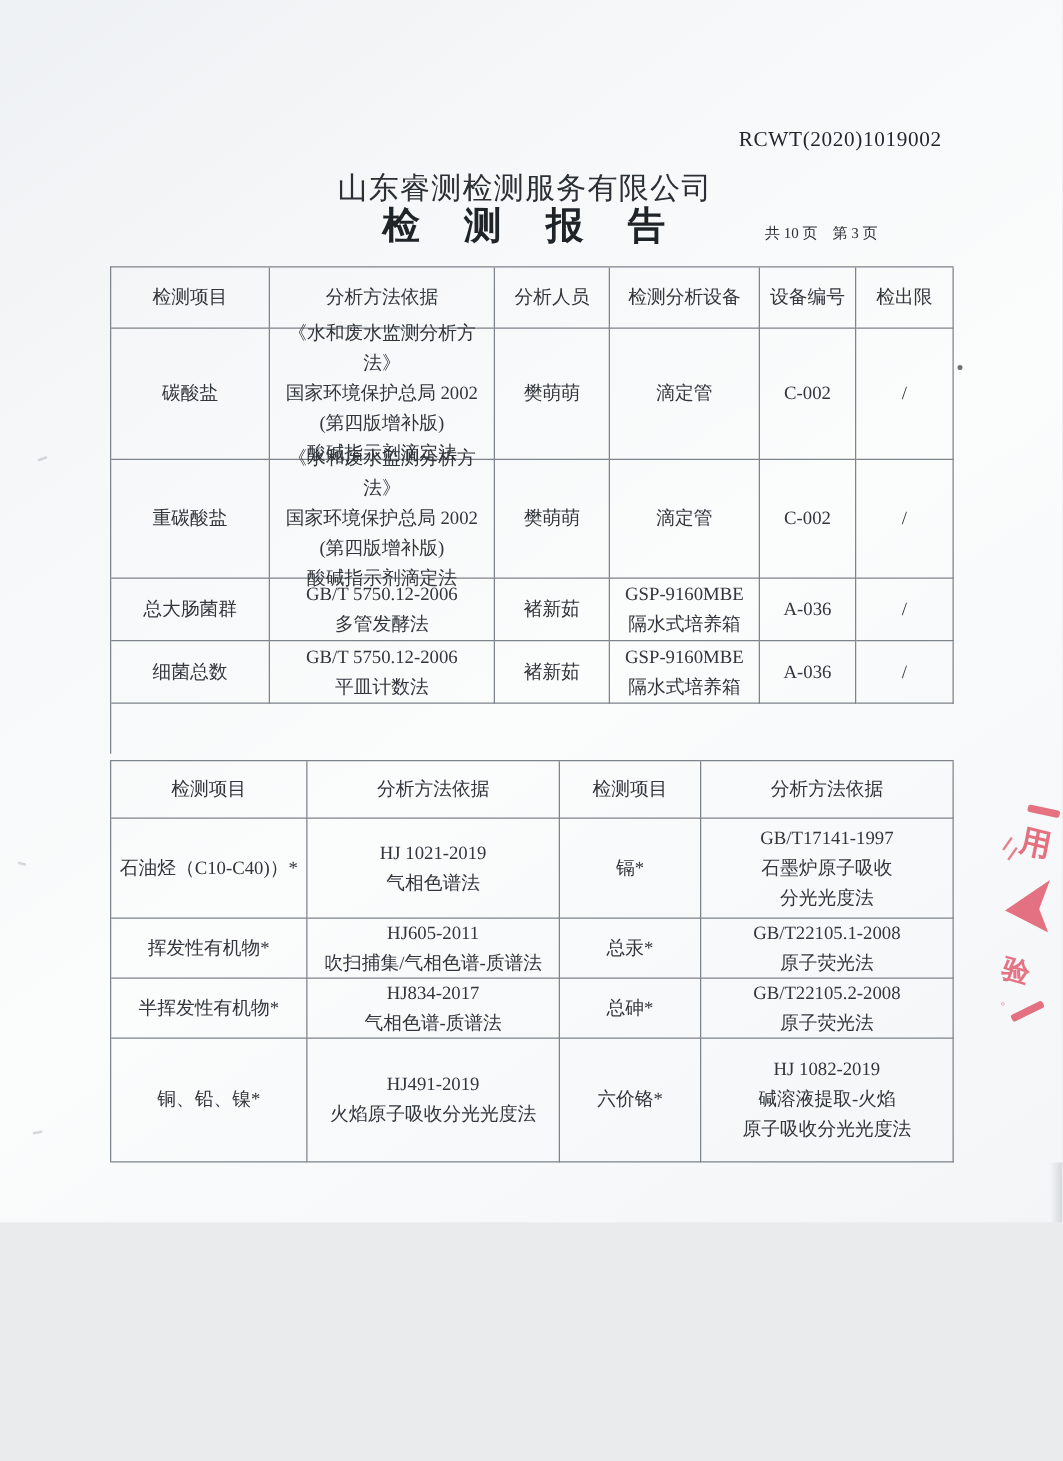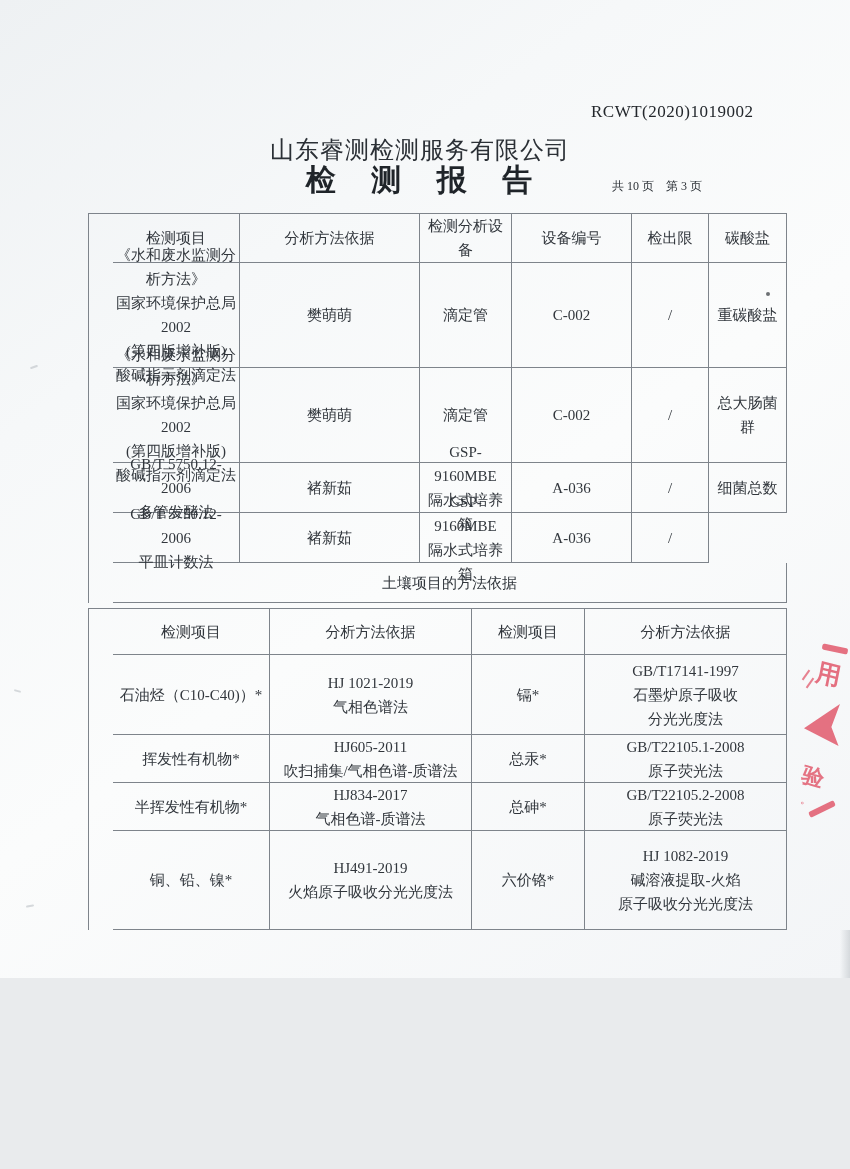--- a/index.html
+++ b/index.html
@@ -8,21 +8,21 @@
     position:relative; width:850px; height:978px; margin:0 auto;
     background:linear-gradient(145deg,#eef1f3 0%,#f6f8f9 28%,#fbfcfc 55%,#f3f5f7 100%);
     font-family:"Liberation Serif","DejaVu Serif",serif;
     color:var(--ink); overflow:hidden;
   }
   .report-no { position:absolute; left:591px; top:102px; font-size:17px; letter-spacing:.5px; color:#23272c; }
   .company   { position:absolute; left:0; right:10px; top:134px; text-align:center; font-size:24px; letter-spacing:1px; color:#2b3036; }
   .title     { position:absolute; left:0; right:10px; top:160px; text-align:center; font-size:30px; font-weight:bold; word-spacing:24px; letter-spacing:2px; color:#1f2429; }
   .page-info { position:absolute; left:612px; top:178px; font-size:12px; color:#2b3036; }
 
-  .t { position:absolute; display:grid; border-top:1px solid var(--bc); border-left:1px solid var(--bc);padding-left:24px; }
+  .t { position:absolute; display:grid; border-top:1px solid var(--bc); border-left:1px solid var(--bc); }
   .c {
     border-right:1px solid var(--bc); border-bottom:1px solid var(--bc);
     display:flex; align-items:center; justify-content:center;
     text-align:center; font-size:15px; line-height:24px;
     white-space:pre-line; padding:1px 3px; box-sizing:border-box; color:#31363c;
   }
   .t1 { left:88px; top:213px; grid-template-columns:127px 180px 92px 120px 77px 78px; grid-template-rows:49px 105px 95px 50px 50px 40px; }
   .t2 { left:88px; top:608px; grid-template-columns:157px 202px 113px 202px; grid-template-rows:46px 80px 48px 48px 99px; }
   .span-all { grid-column:1 / -1; }
 
@@ -49,20 +49,21 @@
 <div class="page">
 
   <div class="report-no">RCWT(2020)1019002</div>
   <div class="company">山东睿测检测服务有限公司</div>
   <div class="title">检 测 报 告</div>
   <div class="page-info">共 10 页　第 3 页</div>
 
   <div class="t t1">
     <div class="c">检测项目</div>
     <div class="c">分析方法依据</div>
+    <div class="c">分析人员</div>
     <div class="c">检测分析设备</div>
     <div class="c">设备编号</div>
     <div class="c">检出限</div>
 
     <div class="c">碳酸盐</div>
     <div class="c">《水和废水监测分析方法》
 国家环境保护总局 2002
 (第四版增补版)
 酸碱指示剂滴定法</div>
     <div class="c">樊萌萌</div>
@@ -91,21 +92,20 @@
 
     <div class="c">细菌总数</div>
     <div class="c">GB/T 5750.12-2006
 平皿计数法</div>
     <div class="c">褚新茹</div>
     <div class="c">GSP-9160MBE
 隔水式培养箱</div>
     <div class="c">A-036</div>
     <div class="c">/</div>
 
-    <div class="c span-all">土壤项目的方法依据</div>
   </div>
 
   <div class="t t2">
     <div class="c">检测项目</div>
     <div class="c">分析方法依据</div>
     <div class="c">检测项目</div>
     <div class="c">分析方法依据</div>
 
     <div class="c">石油烃（C10-C40)）*</div>
     <div class="c">HJ 1021-2019

